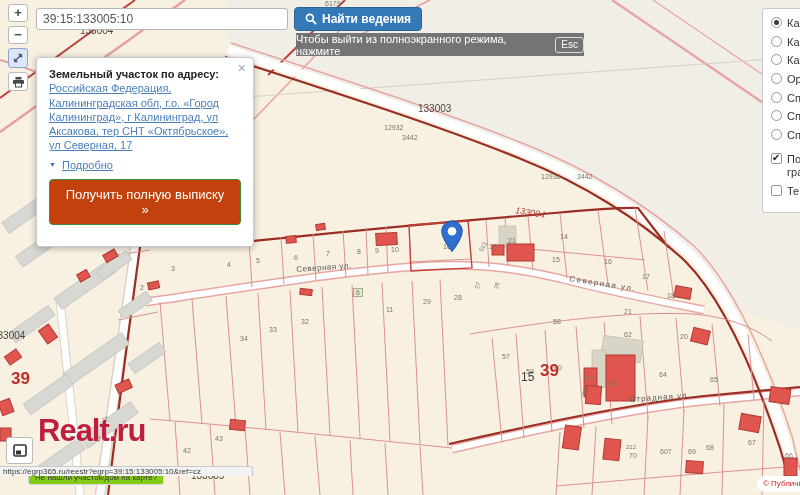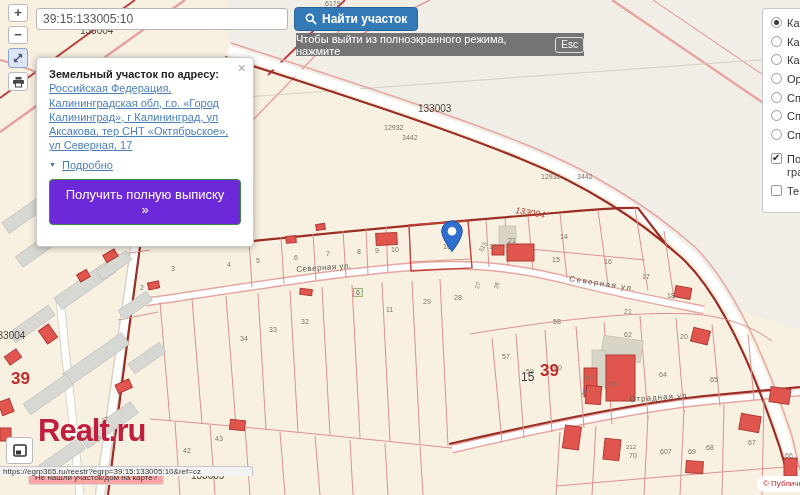--- a/index.html
+++ b/index.html
@@ -39,21 +39,21 @@
 
   
   .popup { position: absolute; left: 36px; top: 57px; width: 218px; background: #fff; border: 1px solid #c9c9c9;
            border-radius: 4px; box-shadow: 0 1px 7px rgba(0,0,0,.3); z-index: 11; padding: 9px 12px 11px; }
   .popup p { font-size: 11px; line-height: 1.3; color: #333; margin-bottom: 6px; }
   .popup b { color: #222; }
   .popup a { color: #4b7fbb; text-decoration: underline; cursor: pointer; }
   .popup .close { position: absolute; top: 3px; right: 7px; color: #a5a5a5; font-size: 14px; cursor: pointer; line-height: 1; }
   .details-row { font-size: 11px; margin-bottom: 8px; }
   .tri { color: #3a74b8; font-size: 7px; vertical-align: 2px; margin-right: 3px; }
-  .cta { display: block; margin: 4px auto 10px; background: #6d28d9; border: 1px solid #3d8b3d; border-radius: 4px;
+  .cta { display: block; margin: 4px auto 10px; background: #c2410c; border: 1px solid #3d8b3d; border-radius: 4px;
          color: #fff; font-size: 13px; padding: 7px 14px; cursor: pointer; font-family: "Liberation Sans", sans-serif; }
 
   
   .layers { position: absolute; left: 762px; top: 8px; width: 150px; background: #fff; border: 1px solid #c9c9c9;
             border-radius: 3px; z-index: 10; padding: 8px 8px 9px; }
   .lrow { display: flex; gap: 5px; margin-bottom: 6px; align-items: flex-start; font-size: 11px; color: #333; cursor: pointer; }
   .lrow .lbl { width: 48px; line-height: 1.15; }
   .radio { width: 11px; height: 11px; min-width: 11px; border: 1px solid #979797; border-radius: 50%; background: #fdfdfd; }
   .radio.on::after { content: ""; display: block; width: 5px; height: 5px; border-radius: 50%; background: #3c3c3c; margin: 2px; }
   .chk { width: 11px; height: 11px; min-width: 11px; border: 1px solid #979797; border-radius: 2px; background: #fff; position: relative; }
@@ -61,21 +61,21 @@
   .lrow.gap { margin-top: 12px; }
 
   
   .shot-btn { position: absolute; left: 6px; top: 437px; width: 27px; height: 27px; background: #fff; border: 1px solid #bbb;
               border-radius: 3px; z-index: 10; display: flex; align-items: center; justify-content: center; cursor: pointer; }
   .brand { position: absolute; left: 38px; top: 416px; z-index: 12; font-weight: 800; font-size: 31px; line-height: 0.95;
            letter-spacing: -1px; text-shadow: 0 0 2px rgba(255,255,255,.85); }
   .brand .l1 { color: #17418e; }
   .brand .l2 { color: #c01f3c; }
 
-  .q-bar { position: absolute; left: 28px; top: 470px; height: 15px; background: #fca5a5; border: 1px solid #d8d8d8;
+  .q-bar { position: absolute; left: 28px; top: 470px; height: 15px; background: #84cc16; border: 1px solid #d8d8d8;
            border-radius: 3px; z-index: 12; font-size: 8px; color: #3c3c3c; line-height: 13px; padding: 0 6px;
            white-space: nowrap; cursor: pointer; }
   .url-bar { position: absolute; left: 0; top: 466px; width: 253px; height: 10px; background: #f2f2f2;
              border-top: 1px solid #c9c9c9; border-right: 1px solid #c9c9c9; border-top-right-radius: 3px; z-index: 13;
              font-size: 8px; color: #3c3c3c; line-height: 9px; padding: 0 3px; white-space: nowrap; overflow: hidden; }
   .attrib { position: absolute; left: 757px; top: 476px; width: 70px; height: 16px; background: #fff; border-radius: 8px;
             z-index: 10; font-size: 8px; color: #cc2222; line-height: 15px; padding: 0 6px; white-space: nowrap; cursor: pointer; }
 </style>
 </head>
 <body>
@@ -278,21 +278,21 @@
       <rect x="3.5" y="7" width="6" height="4" fill="#ffffff" stroke="#474747" stroke-width="1"></rect>
     </svg>
   </div>
 
   <input class="search-input" type="text" value="39:15:133005:10" style="">
   <button class="find-btn">
     <svg width="12" height="12" viewBox="0 0 12 12">
       <circle cx="4.8" cy="4.8" r="3.4" stroke="#fff" stroke-width="1.6" fill="none"></circle>
       <line x1="7.4" y1="7.4" x2="11" y2="11" stroke="#fff" stroke-width="1.8"></line>
     </svg>
-    <span>Найти участок</span>
+    <span>Найти ведения</span>
   </button>
 
   <div class="esc-tip">
     <span>Чтобы выйти из полноэкранного режима, нажмите</span>
     <span class="esc-key">Esc</span>
   </div>
 
   <div class="popup">
     <span class="close">×</span>
     <p><b>Земельный участок по адресу:</b>

